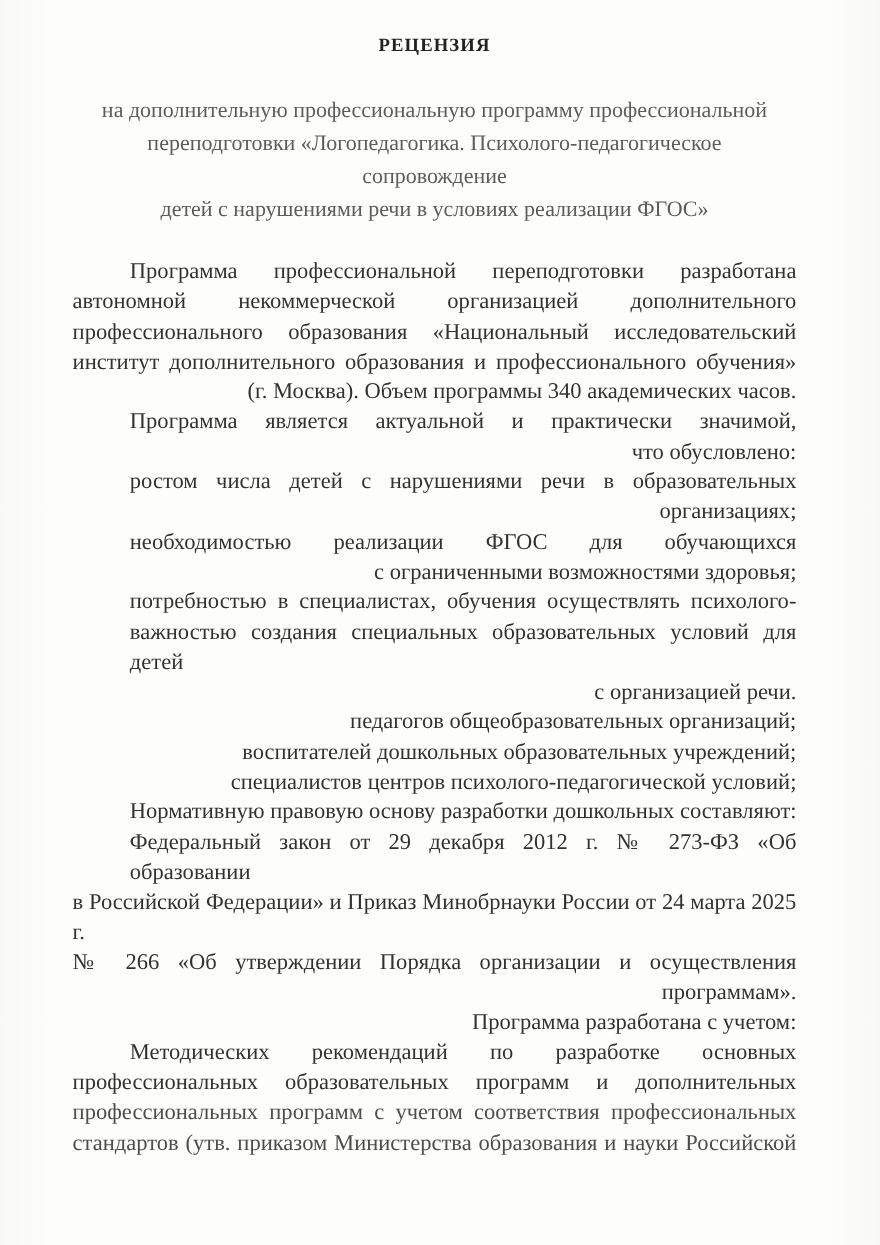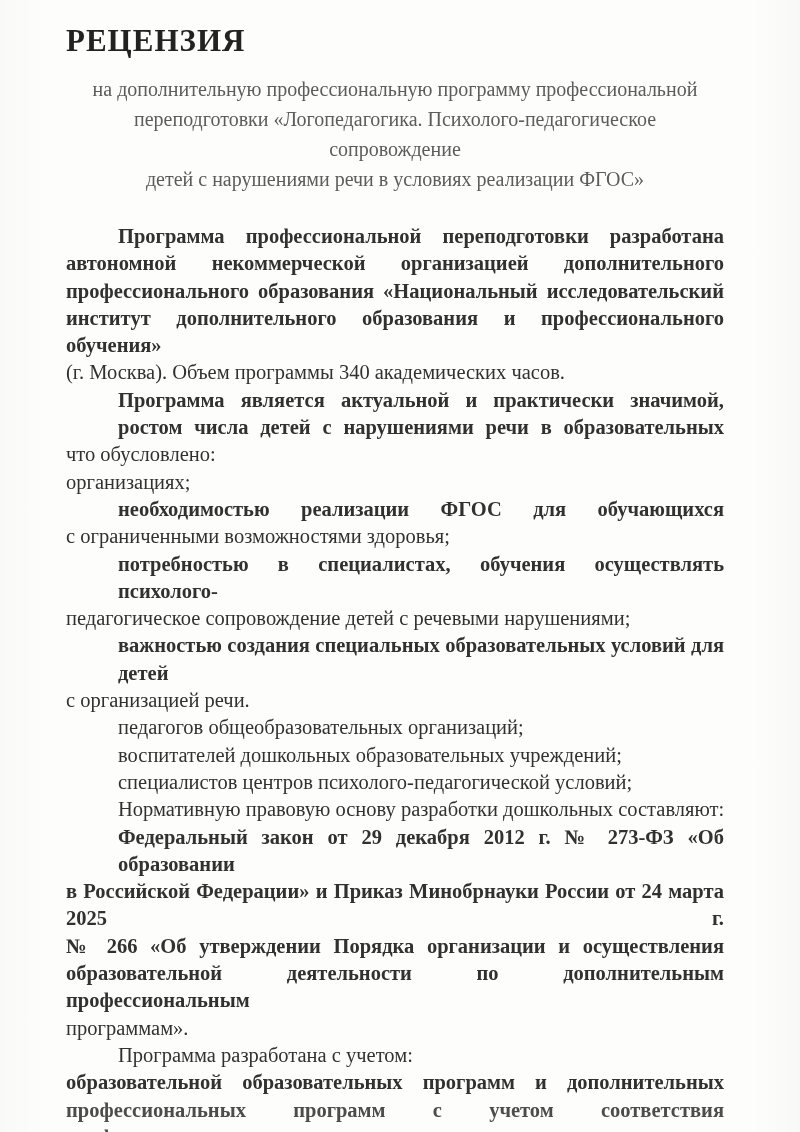--- a/index.html
+++ b/index.html
@@ -13,46 +13,45 @@
     background-image: linear-gradient(90deg, rgba(0,0,0,0.015) 0%, rgba(0,0,0,0) 6%, rgba(0,0,0,0) 94%, rgba(0,0,0,0.02) 100%);
     overflow: hidden;
     font-family: "Liberation Serif", "DejaVu Serif", serif;
     color: var(--ink, #2e2e2e);
   }
   .content {
     padding: 26px 76px 0 66px;
     filter: blur(0.35px) contrast(0.96);
   }
   .title {
-    font-size: 31px;
+    font-size: 17px;
     line-height: 30px;
     font-weight: 700;
-    text-align: left;
+    text-align: center;
     letter-spacing: 1px;
     color: #1e1e1e;
   }
   .subtitle {
-    margin-top: 18px;
+    margin-top: 29px;
     font-size: 20px;
     line-height: 30px;
     text-align: center;
     color: #5a5a5a;
     filter: blur(0.25px);
   }
   .body {
     margin-top: 29px;
     font-size: 20.5px;
     line-height: 27.3px;
   }
-  .line { white-space: nowrap; }
+  .line { white-space: nowrap; text-align: right; }
   .line.justify {
     white-space: normal;
     text-align: justify;
     text-align-last: justify;
-    font-weight: bold;
   }
   .line.indent { padding-left: 52px; }
   .line.tone-mid   { color: #4a4a4a; }
 </style>
 </head>
 <body>
 
 <div class="page">
   <div class="content">
     <h1 class="title">РЕЦЕНЗИЯ</h1>
@@ -65,37 +64,36 @@
       </div>
 
     <div class="body">
 
     <div class="line indent justify">Программа профессиональной переподготовки разработана</div>
         <div class="line justify">автономной некоммерческой организацией дополнительного</div>
         <div class="line justify">профессионального образования «Национальный исследовательский</div>
         <div class="line justify">институт дополнительного образования и профессионального обучения»</div>
         <div class="line">(г. Москва). Объем программы 340 академических часов.</div>
         <div class="line indent justify">Программа является актуальной и практически значимой,</div>
+        <div class="line">что обусловлено:</div>
         <div class="line indent justify">ростом числа детей с нарушениями речи в образовательных</div>
-        <div class="line">что обусловлено:</div>
         <div class="line">организациях;</div>
         <div class="line indent justify">необходимостью реализации ФГОС для обучающихся</div>
         <div class="line">с ограниченными возможностями здоровья;</div>
         <div class="line indent justify">потребностью в специалистах, обучения осуществлять психолого-</div>
-        <div class="line">педагогическое сопровождение детей с речевыми нарушениями;</div>
         <div class="line indent justify">важностью создания специальных образовательных условий для детей</div>
         <div class="line">с организацией речи.</div>
         <div class="line indent">педагогов общеобразовательных организаций;</div>
         <div class="line indent">воспитателей дошкольных образовательных учреждений;</div>
         <div class="line indent">специалистов центров психолого-педагогической условий;</div>
         <div class="line indent">Нормативную правовую основу разработки дошкольных составляют:</div>
         <div class="line indent justify">Федеральный закон от 29 декабря 2012 г. № 273-ФЗ «Об образовании</div>
         <div class="line justify">в Российской Федерации» и Приказ Минобрнауки России от 24 марта 2025 г.</div>
         <div class="line justify">№ 266 «Об утверждении Порядка организации и осуществления</div>
-        <div class="line justify">образовательной деятельности по дополнительным профессиональным</div>
         <div class="line">программам».</div>
         <div class="line indent">Программа разработана с учетом:</div>
-        <div class="line justify">образовательной образовательных программ и дополнительных</div>
+        <div class="line indent justify">Методических рекомендаций по разработке основных</div>
+        <div class="line justify">профессиональных образовательных программ и дополнительных</div>
         <div class="line justify tone-mid">профессиональных программ с учетом соответствия профессиональных</div>
         <div class="line justify tone-mid">стандартов (утв. приказом Министерства образования и науки Российской</div>
       </div>
   </div>
 </div>
 
 </body></html>

